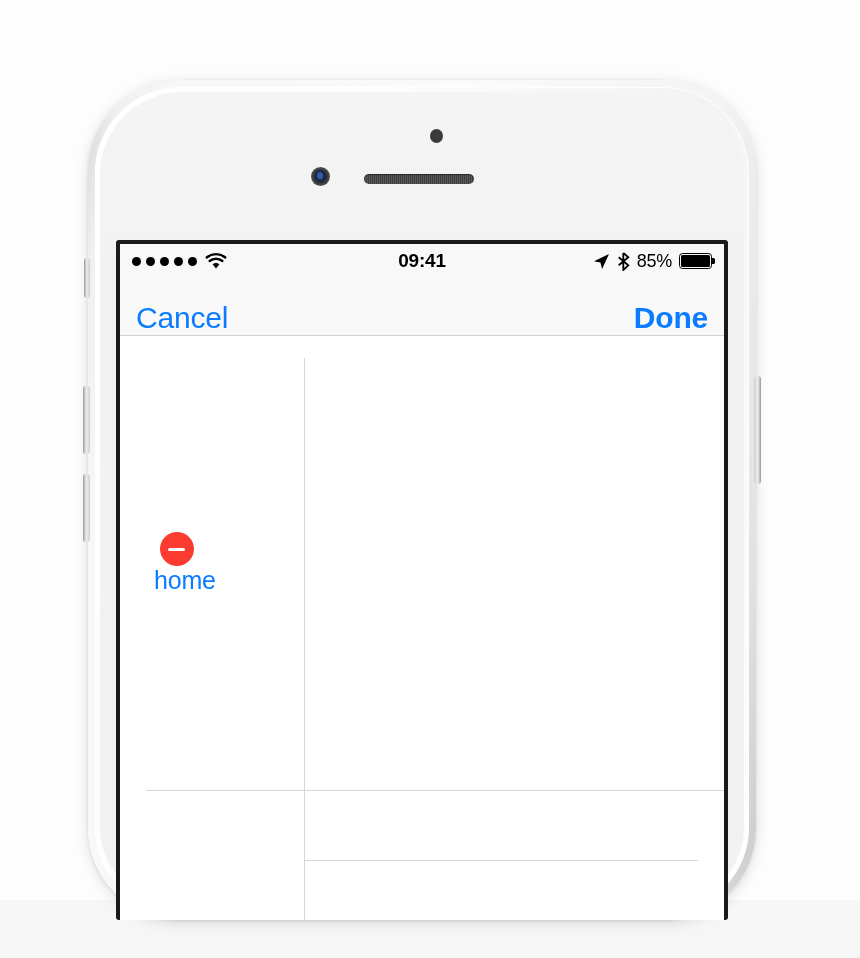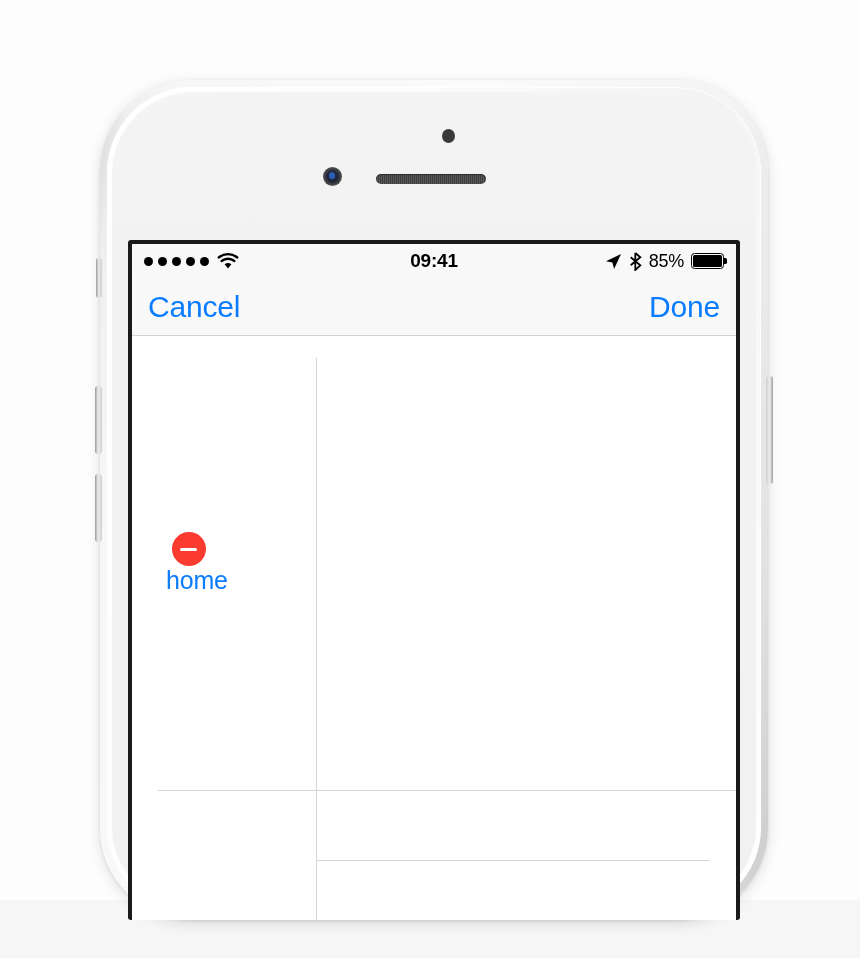--- a/index.html
+++ b/index.html
@@ -27,21 +27,21 @@
     left: 0;
     top: 900px;
     width: 860px;
     height: 58px;
     background: #f6f6f6;
   }
 
   
   #device {
     position: absolute;
-    left: 100px;
+    left: 88px;
     top: 80px;
     width: 668px;
     height: 840px;
   }
 
   
   .frame-outer {
     position: absolute;
     left: 0;
     top: 0;
@@ -230,37 +230,37 @@
     width: 2.6px; height: 6px;
     background: #000;
     border-radius: 0 1.6px 1.6px 0;
   }
 
   
   #nav-bar {
     height: 58px;
     background: #f9f9f9;
     display: flex;
-    align-items: center;
+    align-items: flex-end;
     justify-content: space-between;
     padding: 0 16px;
     box-sizing: border-box;
     border-bottom: 1px solid #d2d2d4;
   }
   .nav-btn {
     font-size: 30px;
     color: #0a7cff;
     letter-spacing: -0.2px;
     background: none;
     border: none;
     padding: 0;
     cursor: pointer;
     font-family: "Liberation Sans", sans-serif;
   }
-  .nav-btn.bold { font-weight: normal; }
+  .nav-btn.bold { font-weight: bold; }
 
   
   #content {
     position: relative;
     height: 584px;
     background: #ffffff;
   }
 
   
   #label-column {

